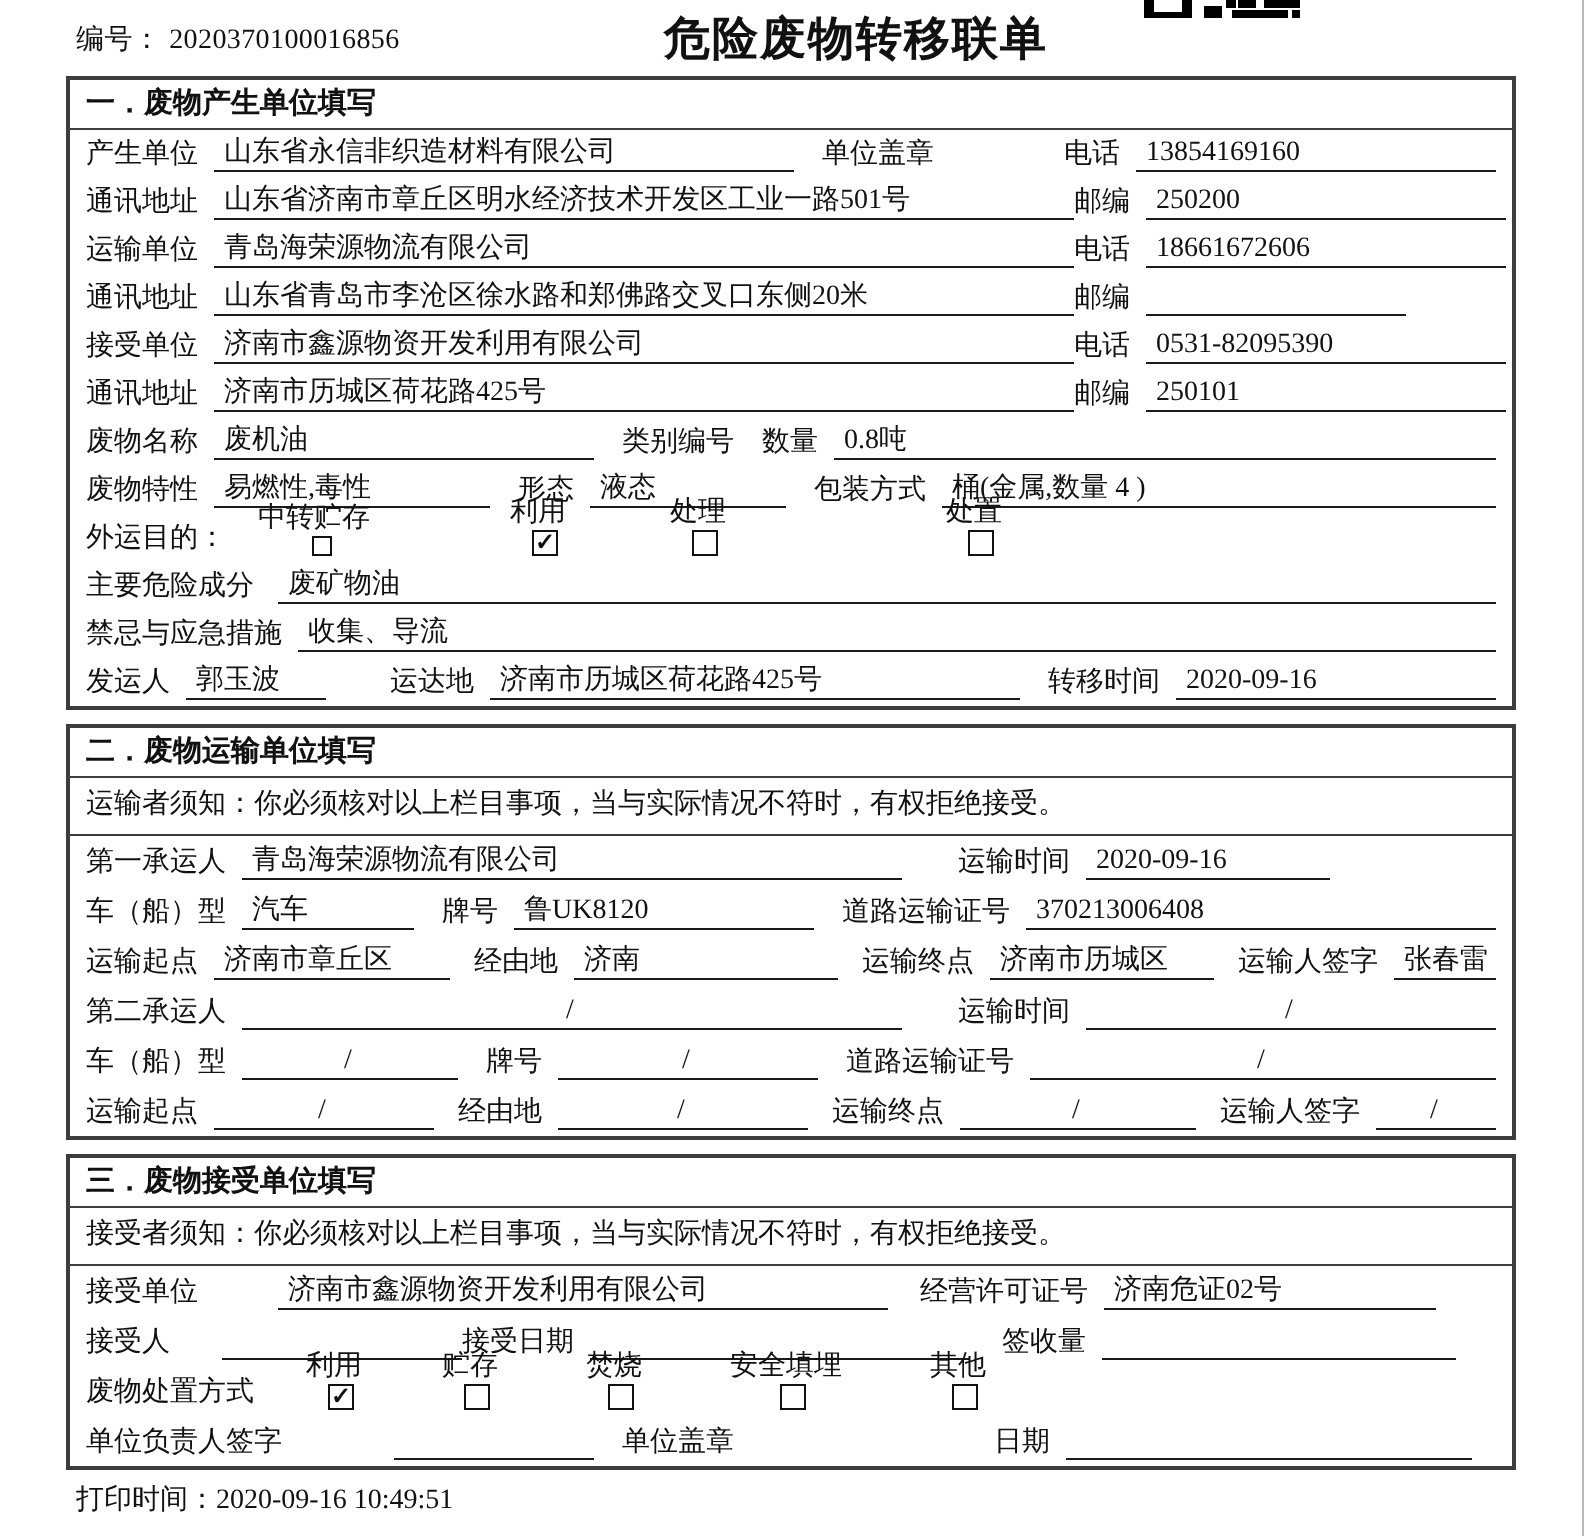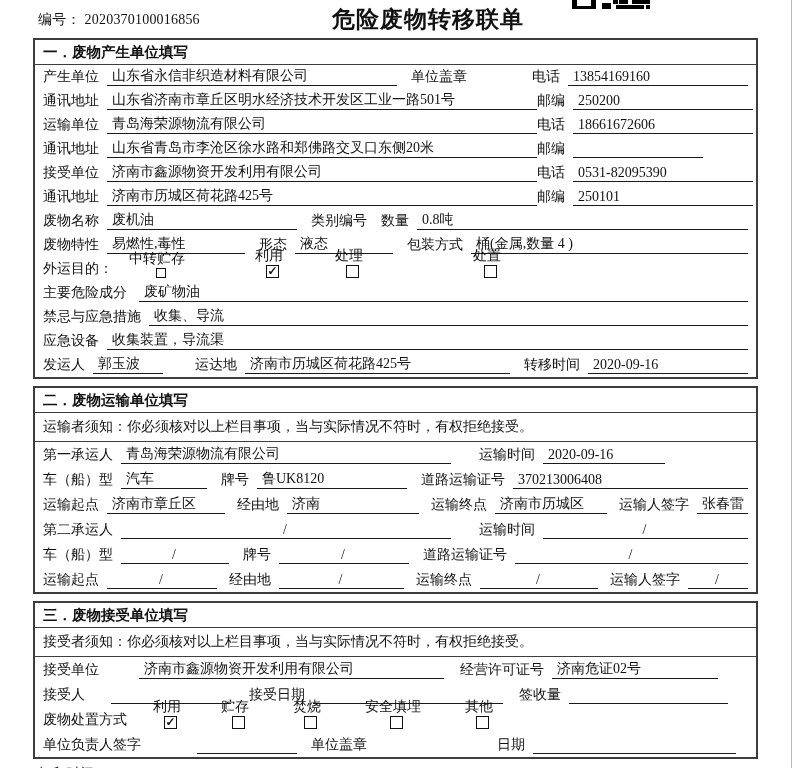--- a/index.html
+++ b/index.html
@@ -150,24 +150,20 @@
   <div class="row">
     <span class="lb">主要危险成分</span>
     <span class="u grow" style="margin-left:12px">废矿物油</span>
   </div>
 
   <div class="row">
     <span class="lb">禁忌与应急措施</span>
     <span class="u grow">收集、导流</span>
   </div>
 
-  <div class="row">
-    <span class="lb">应急设备</span>
-    <span class="u grow">收集装置，导流渠</span>
-  </div>
 
   <div class="row">
     <span class="lb">发运人</span>
     <span class="u" style="width:70px">郭玉波</span>
     <span class="lb" style="margin-left:32px">运达地</span>
     <span class="u" style="width:265px">济南市历城区荷花路425号</span>
     <span class="lb" style="margin-left:14px">转移时间</span>
     <span class="u grow">2020-09-16</span>
   </div>
 </div>
@@ -238,21 +234,21 @@
   <div class="row">
     <span class="lb">接受单位</span>
     <span class="u" style="width:305px;margin-left:40px">济南市鑫源物资开发利用有限公司</span>
     <span class="lb" style="margin-left:16px">经营许可证号</span>
     <span class="u grow" style="margin-right:30px">济南危证02号</span>
   </div>
 
   <div class="row">
     <span class="lb">接受人</span>
     <span class="u" style="width:120px;margin-left:26px"></span>
-    <span class="lb" style="margin-left:18px">接受日期</span>
+    <span class="lb" style="">接受日期</span>
     <span class="u" style="width:190px"></span>
     <span class="lb" style="margin-left:16px">签收量</span>
     <span class="u grow" style="margin-right:20px"></span>
   </div>
 
   <div class="row">
     <span class="lb">废物处置方式</span>
     <span class="opt" style="margin-left:26px">
       <span>利用</span>
       <span class="cb">✓</span>

